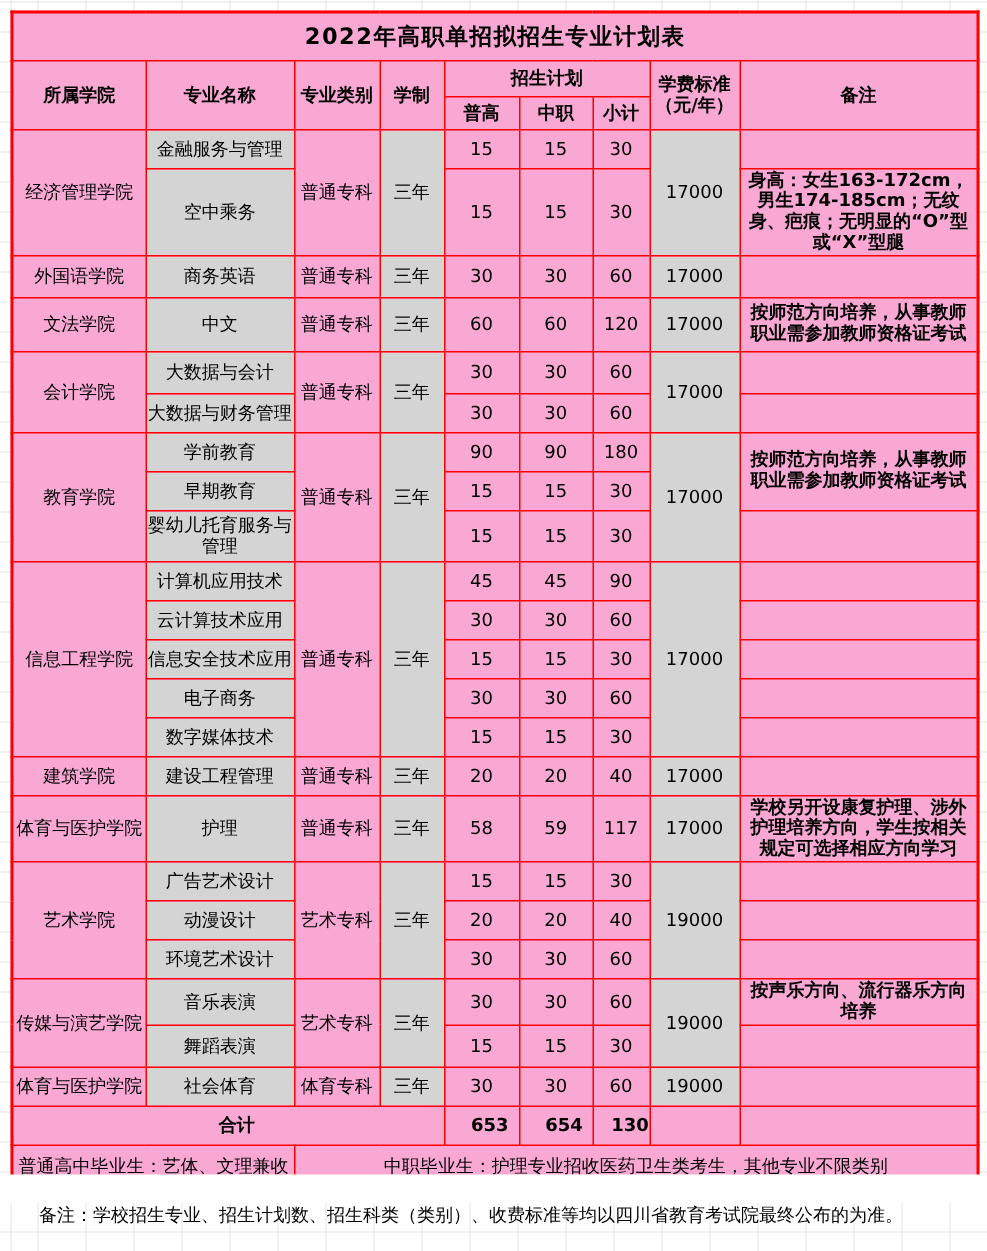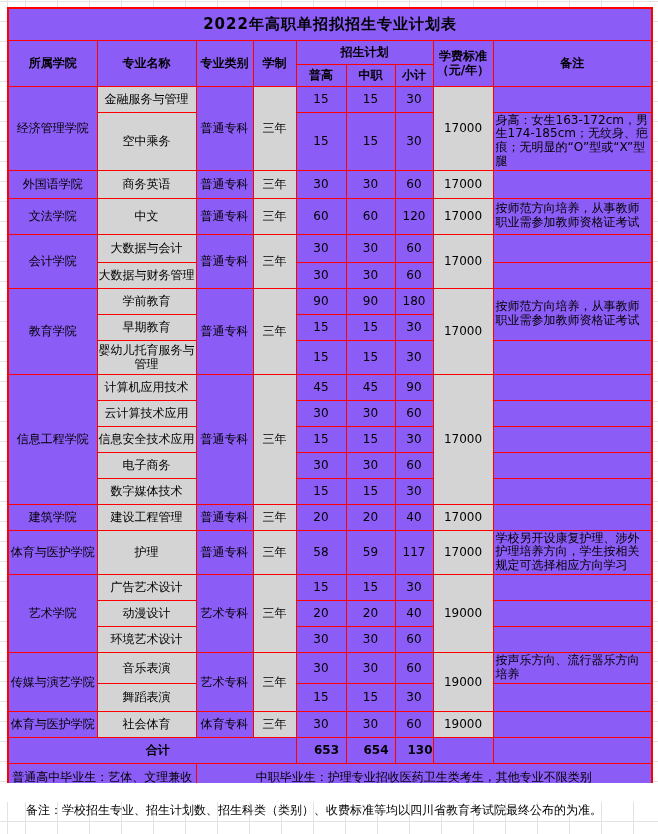--- a/index.html
+++ b/index.html
@@ -16,37 +16,37 @@
     background-color:#fff;
     background-image:
       repeating-linear-gradient(to right, var(--grid) 0 1px, transparent 1px 32px),
       repeating-linear-gradient(to bottom, var(--grid) 0 1px, transparent 1px 20px);
     background-position:25px 0, 0 1px;
     overflow:hidden;
   }
   table.plan{
     position:absolute; left:7px; top:7px; width:644px;
     border-collapse:collapse; table-layout:fixed;
-    background:#8b5cf6;
+    background:#f9a8d4;
     border:2px solid var(--red);
   }
   td,th{
     border:1px solid var(--red);
     text-align:center; vertical-align:middle;
     font-size:12px; font-weight:normal;
     padding:1px; overflow:hidden;
     line-height:1.2;
   }
   thead th{font-weight:bold;}
   .r-title th{height:32px; font-size:15px; letter-spacing:1px;}
   .r-head1 th{height:24px;}
   .r-head2 th{height:22px;}
   .shaded{background:var(--shade);}
   td.remark{
-    text-align:left; padding:1px 2px; line-height:1.15;
+    text-align:center; padding:1px 2px; line-height:1.15;font-weight:bold;
   }
   .r-total td{height:26px; font-weight:bold;padding-left:12px;}
   .r-elig td{height:28px; font-weight:normal;}
   .footnote-strip{
     position:absolute; left:0; top:783px; width:658px; height:19px;
     background:#fff;
   }
   .footnote{
     position:absolute; left:26px; top:802px;
     font-size:12px; white-space:nowrap;

